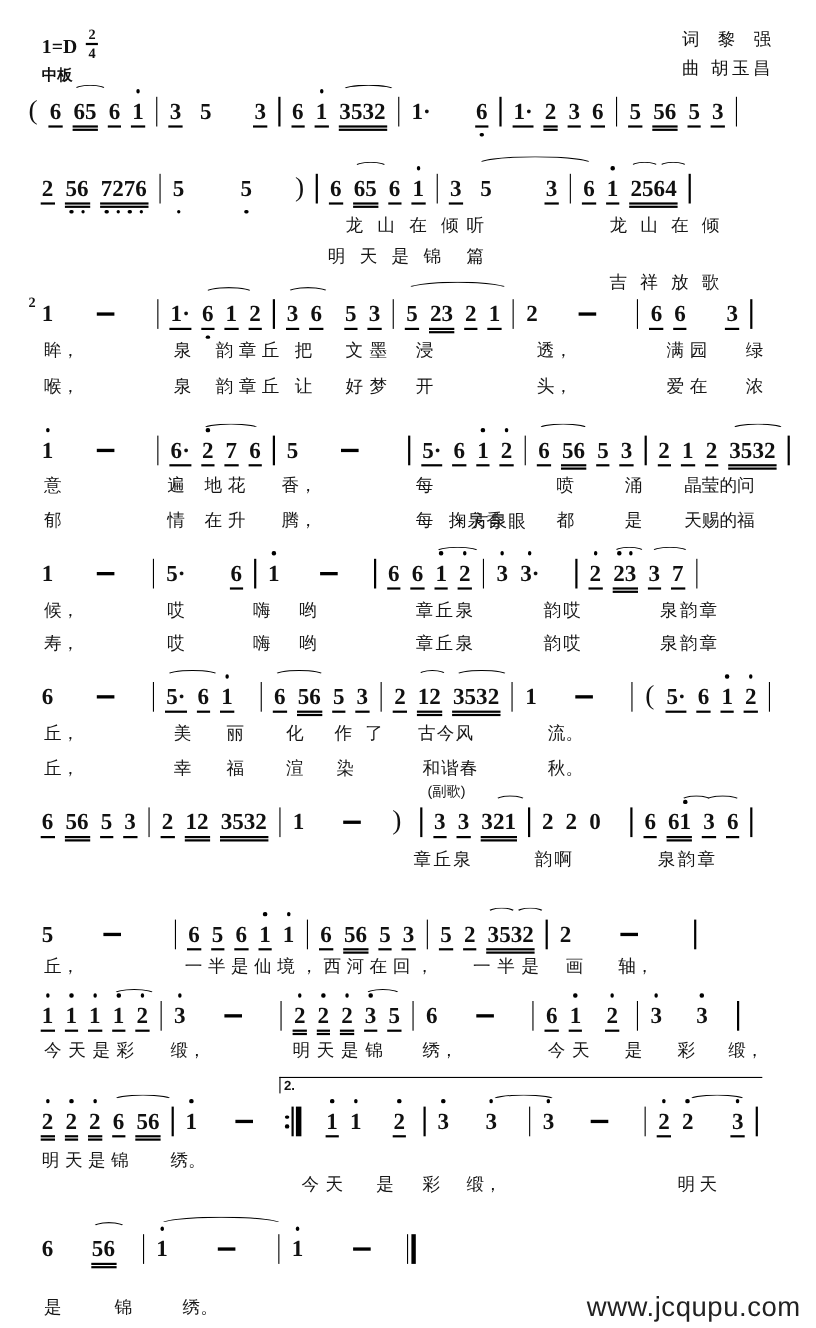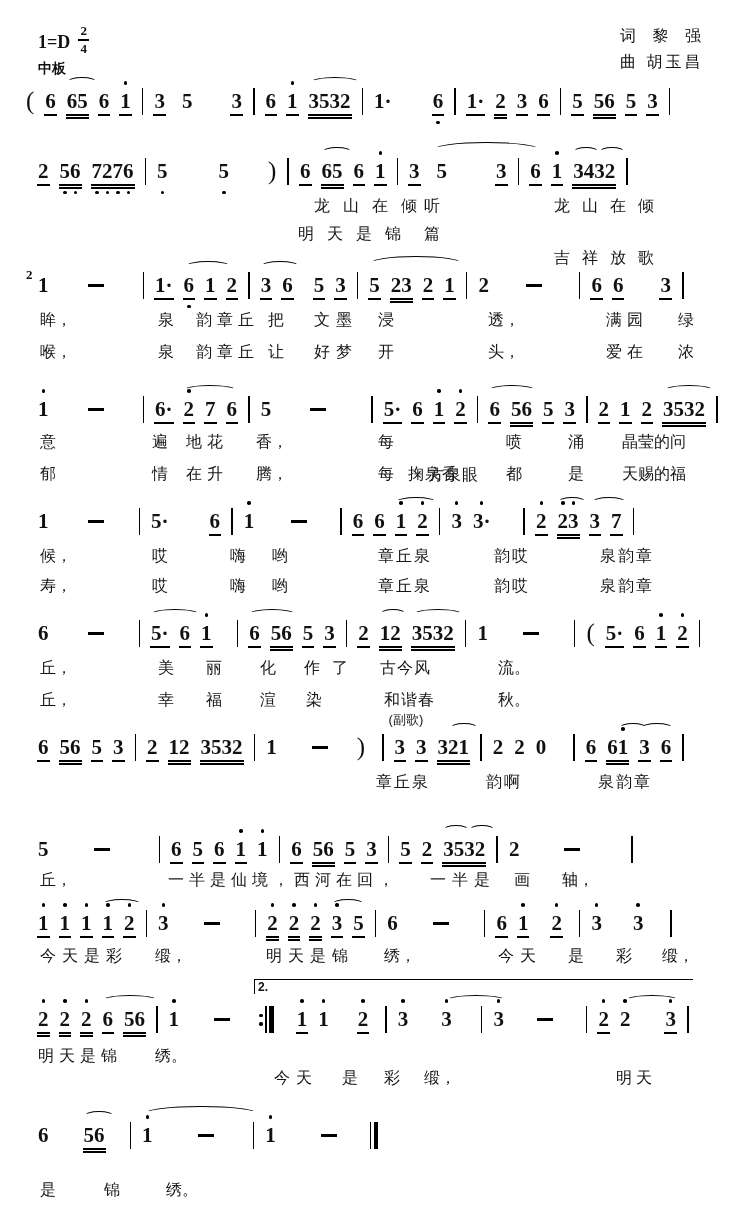--- a/index.html
+++ b/index.html
@@ -130,21 +130,21 @@
             </span></span>
           <span class="bar"></span>
           <span class="note"><span class="tx">3</span><i class="ul u1"></i></span>
           <span class="note" style="margin-left: 6px;"><span class="tx">5</span><i class="arc big" style="left: -4px; width: 105px;"></i></span>
           <span class="note" style="margin-left: 38px;"><span class="tx">3</span><i class="ul u1"></i></span>
           <span class="bar"></span>
           <span class="note"><span class="tx">6</span><i class="ul u1"></i></span>
           <span class="note"><span class="tx">1</span><i class="ul u1"></i><span class="dots da">
               <i class="dt"></i>
             </span></span>
-          <span class="note"><span class="tx">3432</span><i class="ul u1"></i><i class="ul u2"></i><i class="arc" style="left: 0px; width: 24px;"></i><i class="arc" style="left: 26px; width: 24px;"></i></span>
+          <span class="note"><span class="tx">2564</span><i class="ul u1"></i><i class="ul u2"></i><i class="arc" style="left: 0px; width: 24px;"></i><i class="arc" style="left: 26px; width: 24px;"></i></span>
           <span class="bar"></span>
         </div>
         <div class="lyricrow" style="top: 38px;">
           <span class="lyr" style="left: 314px; letter-spacing: 13px;">龙山在倾</span>
           <span class="lyr" style="left: 424px;">听</span>
           <span class="lyr" style="left: 554px; letter-spacing: 12px;">龙山在倾</span>
         </div>
         <div class="lyricrow" style="top: 66px;">
           <span class="lyr" style="left: 298px; letter-spacing: 13px;">明天是锦</span>
           <span class="lyr" style="left: 424px;">篇</span>
@@ -610,13 +610,14 @@
             <i class="vthick"></i>
           </span>
         </div>
         <div class="lyricrow" style="top: 58px;">
           <span class="lyr" style="left: 40px;">是</span>
           <span class="lyr" style="left: 104px;">锦</span>
           <span class="lyr" style="left: 166px;">绣。</span>
         </div>
       </div>
     </div>
+  <div class="watermark">www.jcqupu.com</div>
 </div>
 
 </body></html>

